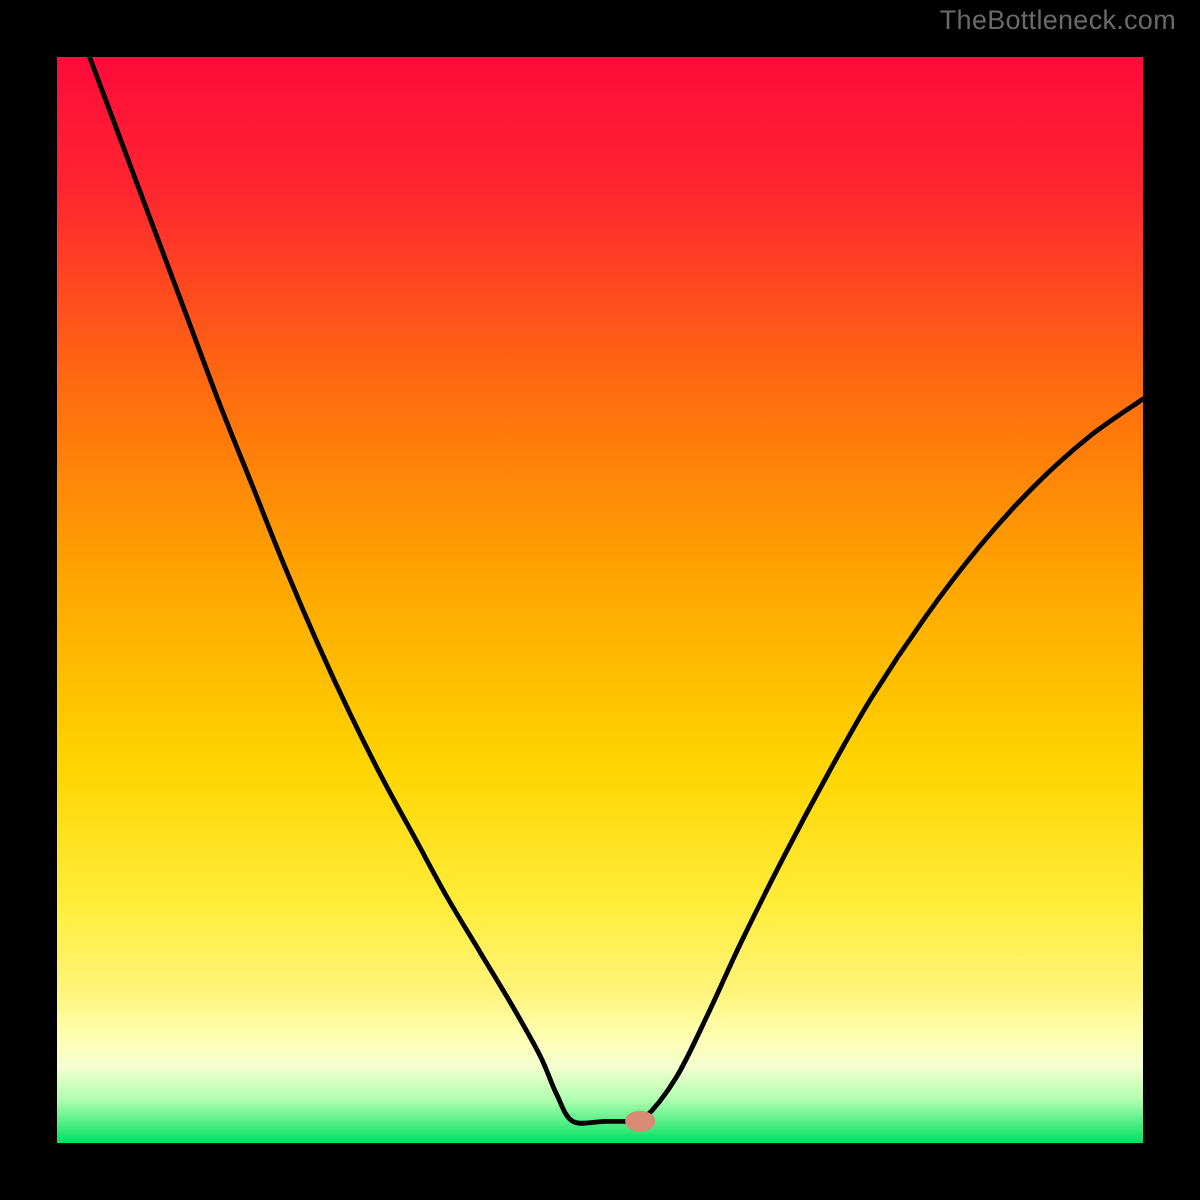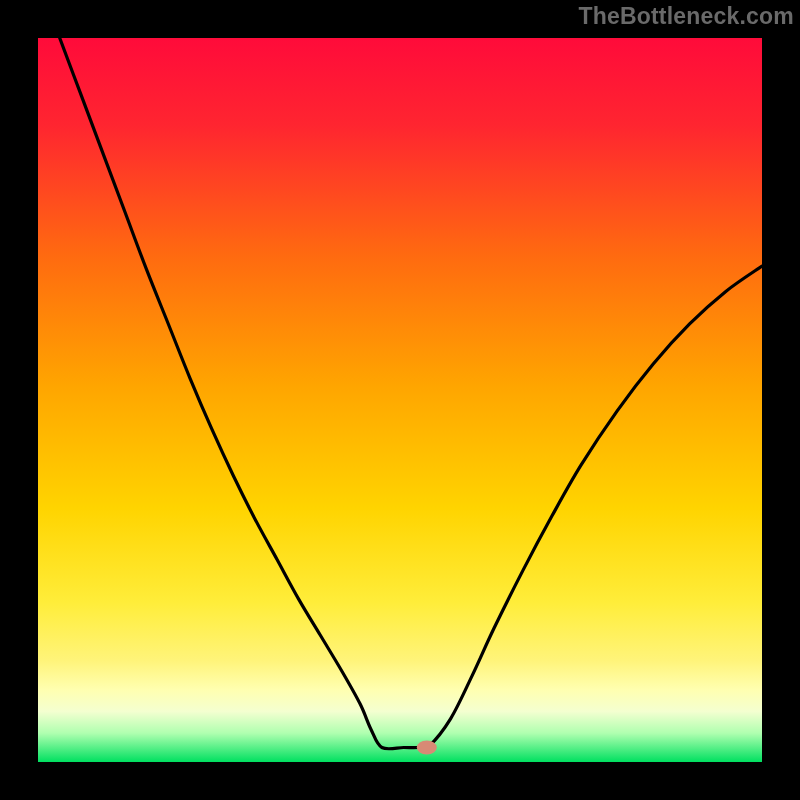--- a/index.html
+++ b/index.html
@@ -9,23 +9,23 @@
     font-family: Arial, Helvetica, sans-serif;
   }
   .chart-container {
     position: relative;
     width: 800px;
     height: 800px;
   }
   .watermark {
     position: absolute;
     top: 3px;
-    right: 6px;
-    font-size: 23px;
-    font-weight: 700;
+    right: 16px;
+    font-size: 18px;
+    font-weight: 400;
     color: #6a6a6a;
     letter-spacing: 0.2px;
     z-index: 10;
   }
   svg {
     display: block;
     width: 800px;
     height: 800px;
   }
 </style>

